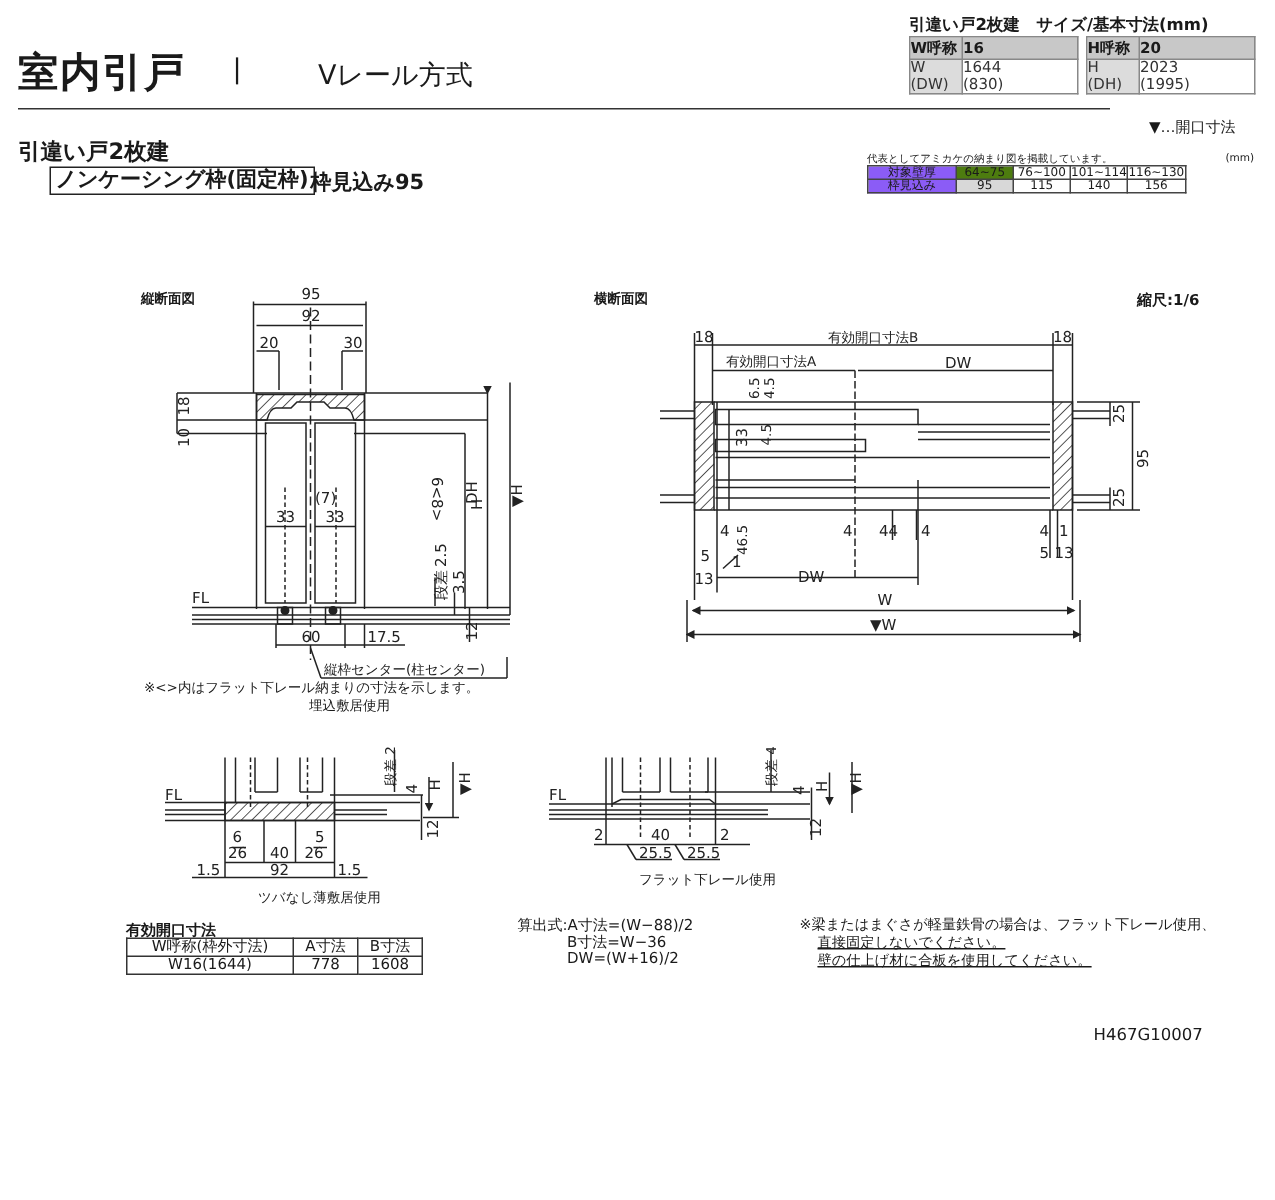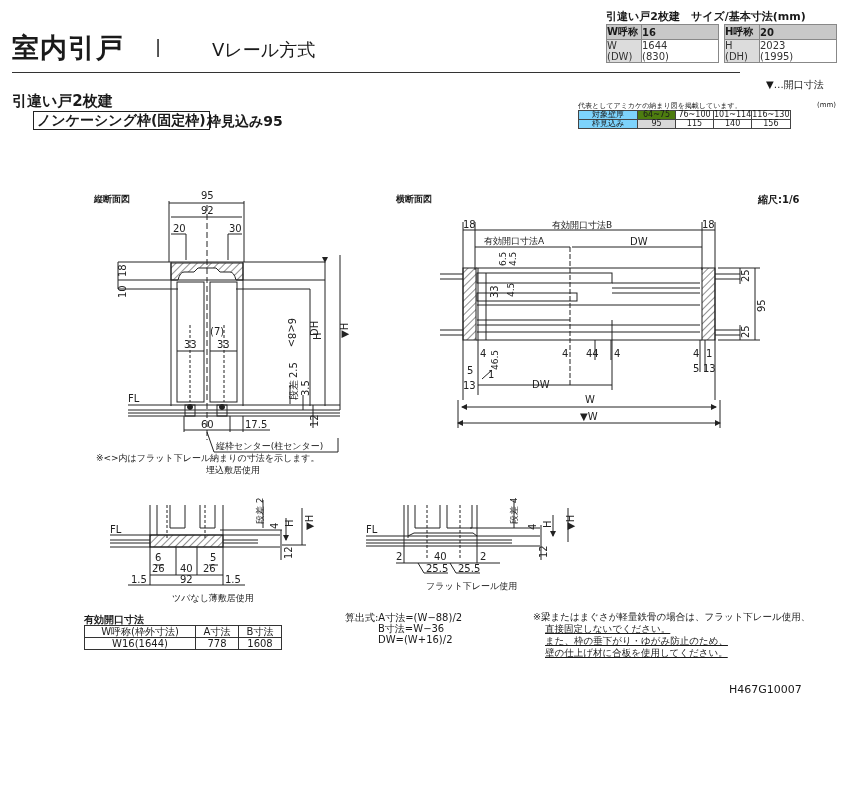--- a/index.html
+++ b/index.html
@@ -21,21 +21,21 @@
   table.sz td.g { background:#dcdcdc; color:#333; line-height:11px; }
   table.sz td.v { background:#fff; color:#333; line-height:11px;margin-left:13px; }
   #sz-left { left:606px; top:24px; }
   #sz-right { left:724px; top:24px; }
   #opening-legend { left:766px; top:78px; font-size:10px; }
 
   #wall-note { left:578px; top:101px; font-size:7px; }
   #wall-unit { left:817px; top:101px; font-size:7px; }
   table.wt { border-collapse:collapse; font-size:8px; text-align:center; }
   table.wt td { border:1px solid #444; padding:0; height:8px; line-height:8px; }
-  table.wt td.hd { background:#7dd3fc; width:58px; }
+  table.wt td.hd { background:#8b5cf6; width:58px; }
   table.wt td.c { width:37px; }
   #wall-table { left:578px; top:110px; }
   #vsec-label { left:94px; top:193px; font-size:9px; font-weight:bold; }
   #hsec-label { left:396px; top:193px; font-size:9px; font-weight:bold; }
   #scale { left:758px; top:193px; font-size:10px; font-weight:bold; }
 
   #note1 { left:96px; top:452px; font-size:9px; }
   #note1b { left:206px; top:464px; font-size:9px; }
   #cap-tsuba { left:172px; top:592px; font-size:9px; }
   #cap-flat { left:426px; top:580px; font-size:9px; }
@@ -419,17 +419,16 @@
 
 <div class="abs" id="formula">
   <div>算出式:A寸法=(W−88)/2</div>
   <div class="i">B寸法=W−36</div>
   <div class="i">DW=(W+16)/2</div>
 </div>
 
 <div class="abs" id="caution">
   <div>※梁またはまぐさが軽量鉄骨の場合は、フラット下レール使用、</div>
   <div class="i">直接固定しないでください。</div>
-  <div class="i">また、枠の垂下がり・ゆがみ防止のため、</div>
   <div class="i">壁の仕上げ材に合板を使用してください。</div>
 </div>
 
 <div class="abs" id="code">H467G10007</div>
 
 </body></html>

